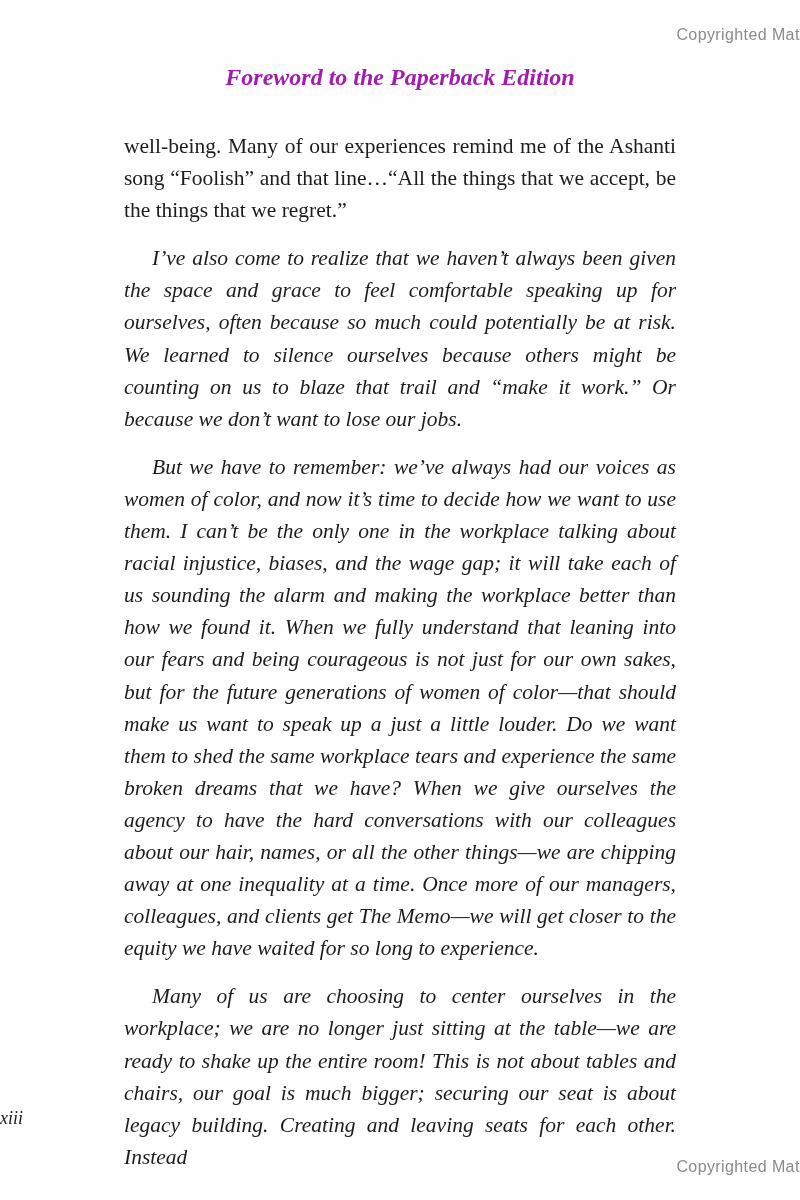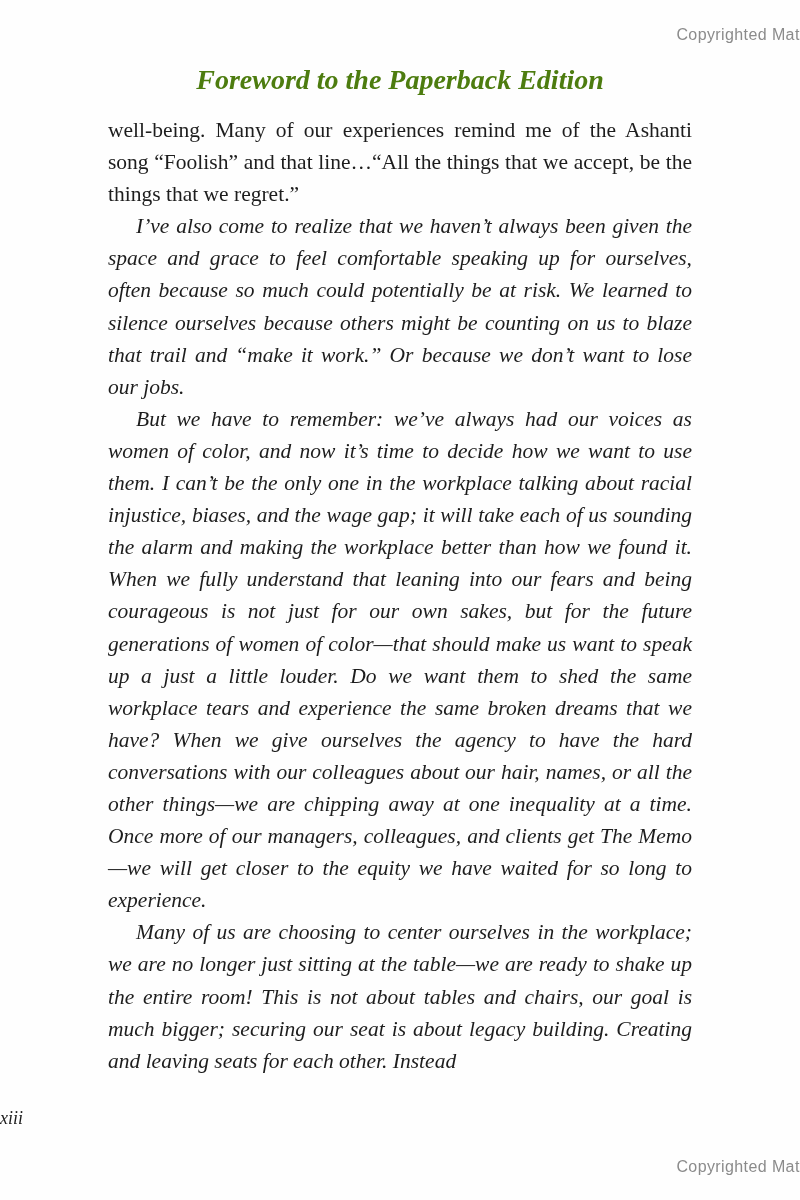--- a/index.html
+++ b/index.html
@@ -31,35 +31,35 @@
   .chapter-title {
     position: absolute;
     top: 64px;
     left: 0;
     width: 100%;
     margin: 0;
     text-align: center;
     font-family: "Liberation Serif", serif;
     font-style: italic;
     font-weight: bold;
-    font-size: 28px;
-    color: #4d7c0f;
+    font-size: 24px;
+    color: #a21caf;
   }
   .body-text {
     position: absolute;
     top: 114px;
     left: 108px;
     width: 584px;
     font-size: 21.5px;
     line-height: 32.1px;
     color: #1d1d1d;
     text-align: justify;
   }
   .body-text p {
-    margin: 0;
+    margin: 16px;
     padding: 0;
   }
   .body-text p.indented {
     text-indent: 28px;
     font-style: italic;
   }
   .page-number {
     position: absolute;
     top: 1108px;
     left: 0;

